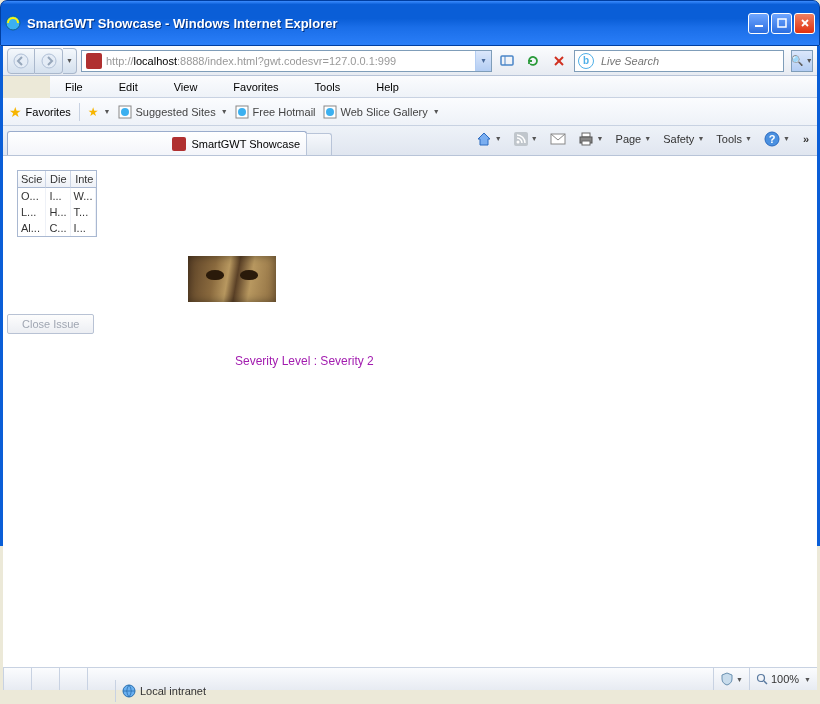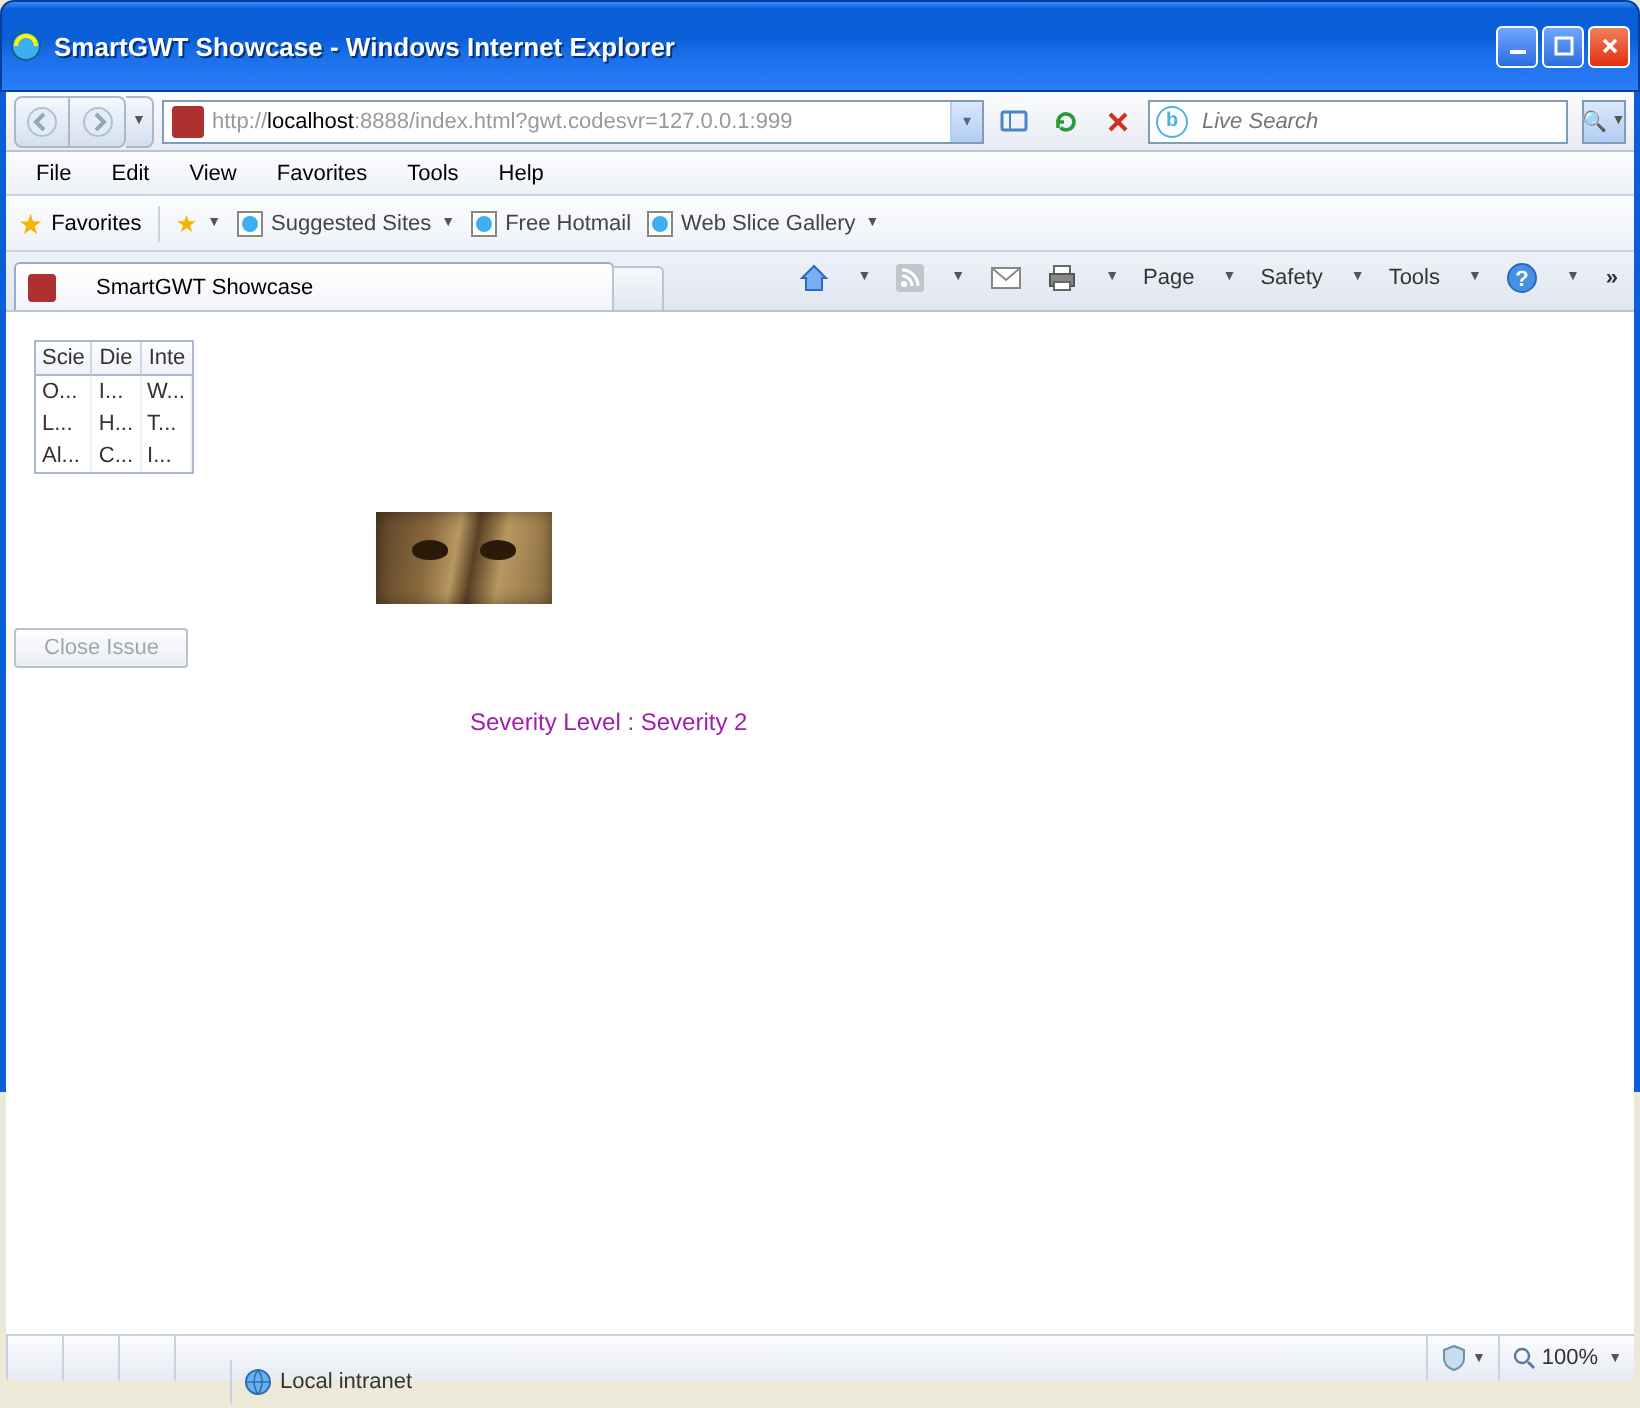--- a/index.html
+++ b/index.html
@@ -63,43 +63,43 @@
   .addr-dd { width:16px; background:linear-gradient(#dbe7fb,#b3cdf3); height:20px; display:flex;align-items:center;justify-content:center;font-size:8px;color:#4a6a9a; border-left:1px solid #b3cdf3;}
   .toolbar-icon-btn {
     width:22px; height:22px; display:flex; align-items:center; justify-content:center;
     border:1px solid #aab8cc00;
   }
   .search-wrap { width:210px; display:flex; align-items:center; height:22px; background:#fff; border:1px solid #7f9db9; }
   .search-wrap input { flex:1; border:none; outline:none; font-size:11px; padding-left:4px; color:#888; font-style:italic;}
   .bing-icon{width:16px;height:16px;margin:0 3px;border:1px solid #4fb0e8;border-radius:50%;display:flex;align-items:center;justify-content:center;color:#4fb0e8;font-weight:bold;font-size:10px;}
   .search-go { width:22px;height:22px;margin-left:3px;background:linear-gradient(#dbe7fb,#b3cdf3);border:1px solid #7f9db9;display:flex;align-items:center;justify-content:center;font-size:10px;color:#4a6a9a;}
   
-  .menu-row { height:22px; display:flex; align-items:center; padding:0 6px; gap:2px; background:linear-gradient(#fbfcfe,#eef2f8); border-bottom:1px solid #c8d2e2;}
+  .menu-row { height:22px; display:flex; align-items:center; padding:0 6px; gap:18px; background:linear-gradient(#fbfcfe,#eef2f8); border-bottom:1px solid #c8d2e2;margin-left:47px;}
   .menu-item { padding: 3px 9px; color:#000;}
   
   .fav-row { height:28px; display:flex; align-items:center; padding:0 6px; gap:6px; background:linear-gradient(#fbfcfe,#eef2f8); border-bottom:1px solid #c8d2e2;}
   .fav-label{display:flex;align-items:center;gap:4px;color:#000;}
   .fav-link{display:flex;align-items:center;gap:3px;color:#444;}
   .sep-v{width:1px;height:18px;background:#c8d2e2;margin:0 2px;}
   .star-icon{color:#f7b500;font-size:14px;}
   .ico-sm{width:16px;height:16px;display:flex;align-items:center;justify-content:center;font-size:12px;}
   .dd-carat{font-size:7px;color:#555;margin-left:2px;}
   
   .tab-row { height:30px; display:flex; align-items:flex-end; background:linear-gradient(#eef2f8,#e0e6f0); border-bottom:1px solid #b8c4d8; padding:0 4px;}
-  .page-tab { height:24px; min-width:300px; background:linear-gradient(#ffffff,#f3f5fa); border:1px solid #9aaccc; border-bottom:none; border-radius:3px 3px 0 0; display:flex; align-items:center; padding:0 6px; gap:20px; font-size:11px;}
+  .page-tab { height:24px; min-width:300px; background:linear-gradient(#ffffff,#f3f5fa); border:1px solid #9aaccc; border-bottom:none; border-radius:3px 3px 0 0; display:flex; align-items:center; padding:0 6px; gap:5px; font-size:11px;justify-content:flex-end;}
   .page-tab .tab-icon{width:14px;height:14px;background:#b03030;border-radius:2px;}
   .new-tab { height:22px;width:26px;margin-left:-1px;background:linear-gradient(#f6f8fc,#e2e8f0);border:1px solid #b8c4d8;border-bottom:none;border-radius:0 3px 0 0;}
   .cmd-bar { flex:1; display:flex; align-items:center; justify-content:flex-end; gap:6px; height:100%; padding-bottom:4px;}
-  .cmd-item{display:flex;align-items:center;gap:13px;color:#333;padding:2px 3px;}
+  .cmd-item{display:flex;align-items:center;gap:2px;color:#333;padding:2px 3px;}
   .cmd-item .dd-carat{margin-left:1px;}
   .chevrons{font-size:11px;color:#333;font-weight:bold;margin:0 4px;}
   
   .content { background:#fff; height: 512px; overflow:auto; border-bottom:1px solid #c8d2e2; padding:14px; position:relative;}
   .data-grid { border:1px solid #a9b8d1; width:78px; font-size:11px;}
-  .data-grid th { background:linear-gradient(#fdfefe,#eef1f7); font-weight:normal; color:#333; padding:2px 3px; border-right:1px solid #cdd6e6; border-bottom:1px solid #a9b8d1; text-align:center; height:16px; overflow:hidden; white-space:nowrap;}
+  .data-grid th { background:linear-gradient(#fdfefe,#eef1f7); font-weight:normal; color:#333; padding:2px 3px; border-right:1px solid #cdd6e6; border-bottom:1px solid #a9b8d1; text-align:right; height:16px; overflow:hidden; white-space:nowrap;}
   .data-grid td { padding:2px 3px; border-right:1px solid #eef1f7; color:#333; height:16px; overflow:hidden; white-space:nowrap;}
   .img-box { position:absolute; left:185px; top:100px; width:88px; height:46px; background:linear-gradient(100deg,#5a4026 0%, #8a6a3e 30%, #b89860 45%, #5a4026 55%, #b89860 70%, #8a6a3e 100%); box-shadow:inset 0 0 8px rgba(0,0,0,0.4);}
   .img-box::before,.img-box::after{content:"";position:absolute;top:14px;width:18px;height:10px;background:#2a1a0a;border-radius:50% 50% 45% 45%;}
   .img-box::before{left:18px;} .img-box::after{right:18px;}
   .close-btn { position:absolute; left:4px; top:158px; padding:3px 14px; background:linear-gradient(#fdfdfd,#eceef3); border:1px solid #b8c2d4; color:#a0a6b2; border-radius:2px; font-family:inherit; font-size:11px;}
   .severity { position:absolute; left:232px; top:198px; font-size:12px; color:#a21caf; font-family:Verdana,Arial,sans-serif;}
   
   .status-bar { height:22px; background:linear-gradient(#fbfcfe,#e7ebf2); display:flex; align-items:center; font-size:11px; color:#333;}
   .status-cell{height:100%;display:flex;align-items:center;padding:0 6px;border-left:1px solid #c8d2e2;}
   .status-cell.first{border-left:none;flex:0 0 400px;}

